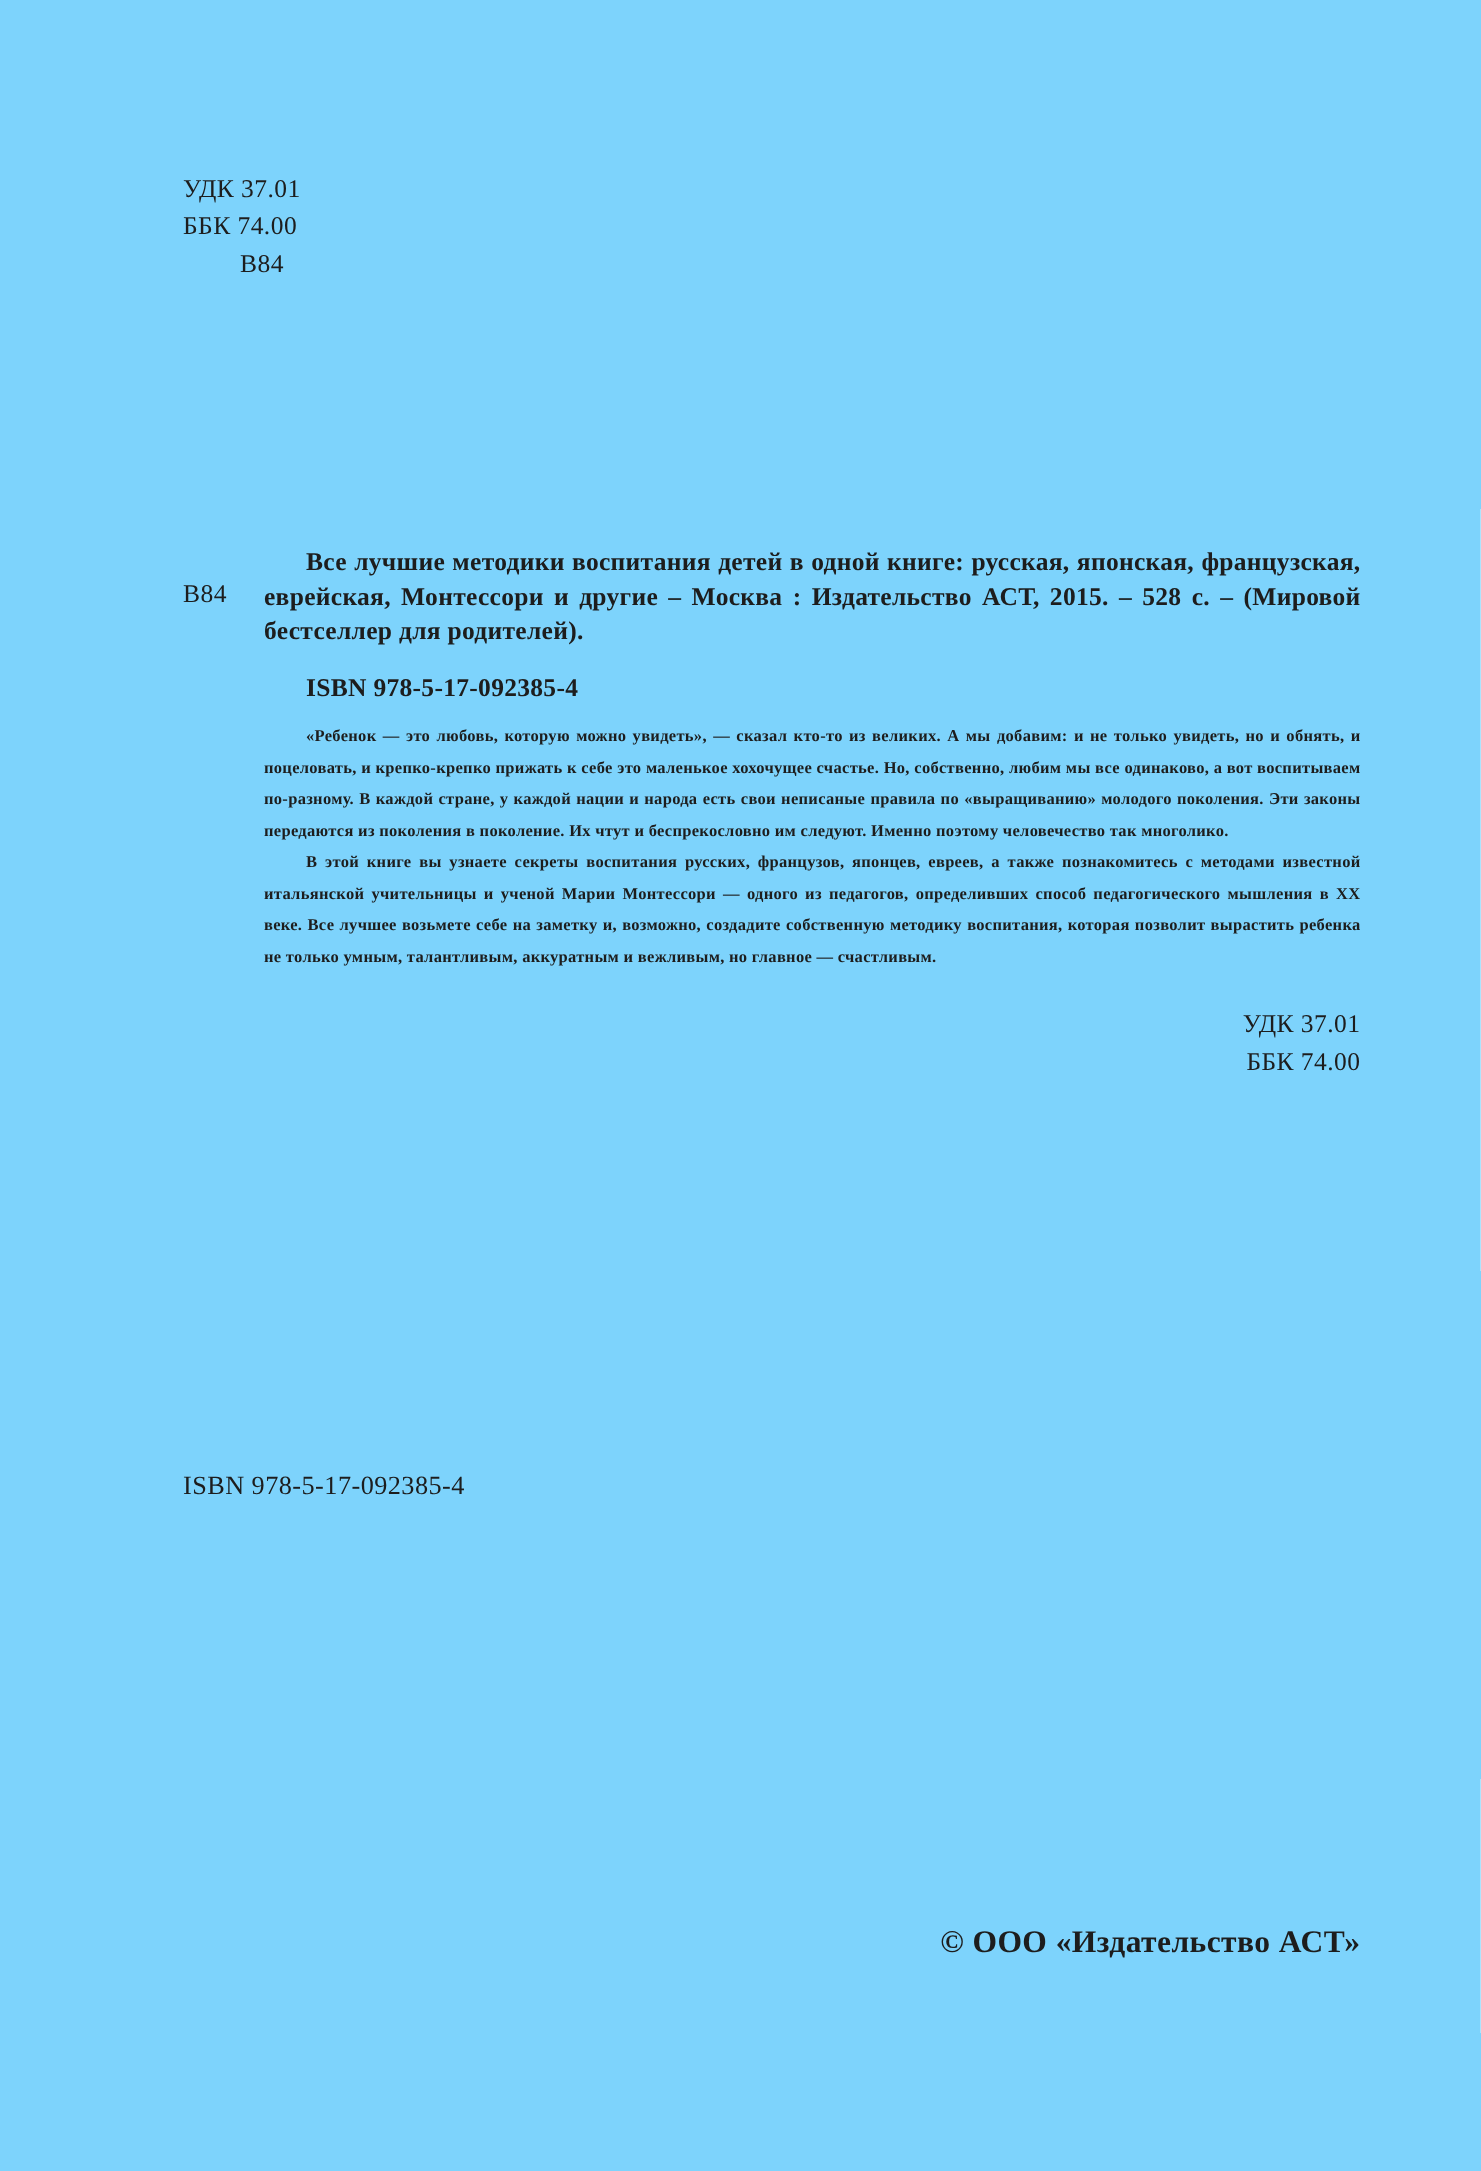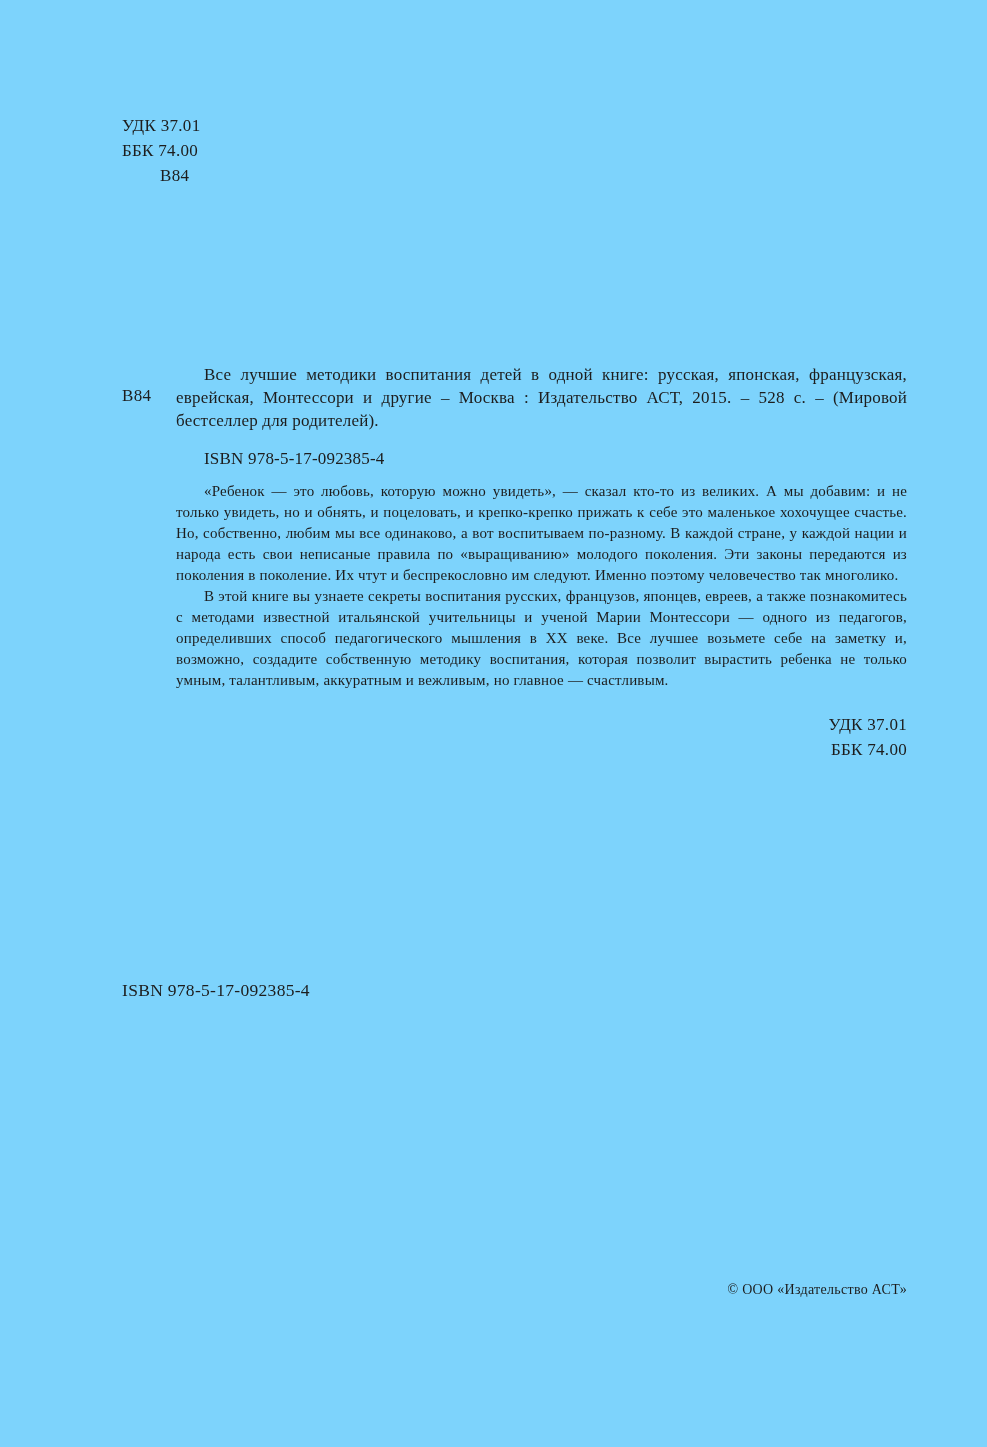--- a/index.html
+++ b/index.html
@@ -43,37 +43,38 @@
   }
   
   .text-column {
     position: absolute;
     left: 176px;
     top: 363px;
     width: 731px;
   }
   .text-column p {
     margin: 0;
+    font-weight: bold;
   }
   .bib-text {
     font-size: 17px;
     line-height: 23px;
     text-align: justify;
     text-indent: 28px;
     letter-spacing: 0.2px;
   }
   .isbn-line {
     margin-top: 15px !important;
     font-size: 17px;
     line-height: 23px;
     text-indent: 28px;
     letter-spacing: 0.2px;
   }
   .annot {
-    font-size: 15px;
+    font-size: 11px;
     line-height: 21px;
     text-align: justify;
     text-indent: 28px;
     letter-spacing: 0.2px;
   }
   .annot-first {
     margin-top: 11px !important;
   }
   .bottom-codes {
     margin-top: 21px;
@@ -88,22 +89,23 @@
     left: 122px;
     top: 980px;
     font-size: 17.5px;
     letter-spacing: 0.3px;
   }
   
   .copyright {
     position: absolute;
     right: 80px;
     top: 1282px;
-    font-size: 14px;
+    font-size: 21px;
     letter-spacing: 0.3px;
+    font-weight: bold;
   }
 </style>
 </head>
 <body>
 
 <div class="page">
 
   <div class="top-codes">
     <div>УДК 37.01</div>
     <div>ББК 74.00</div>

